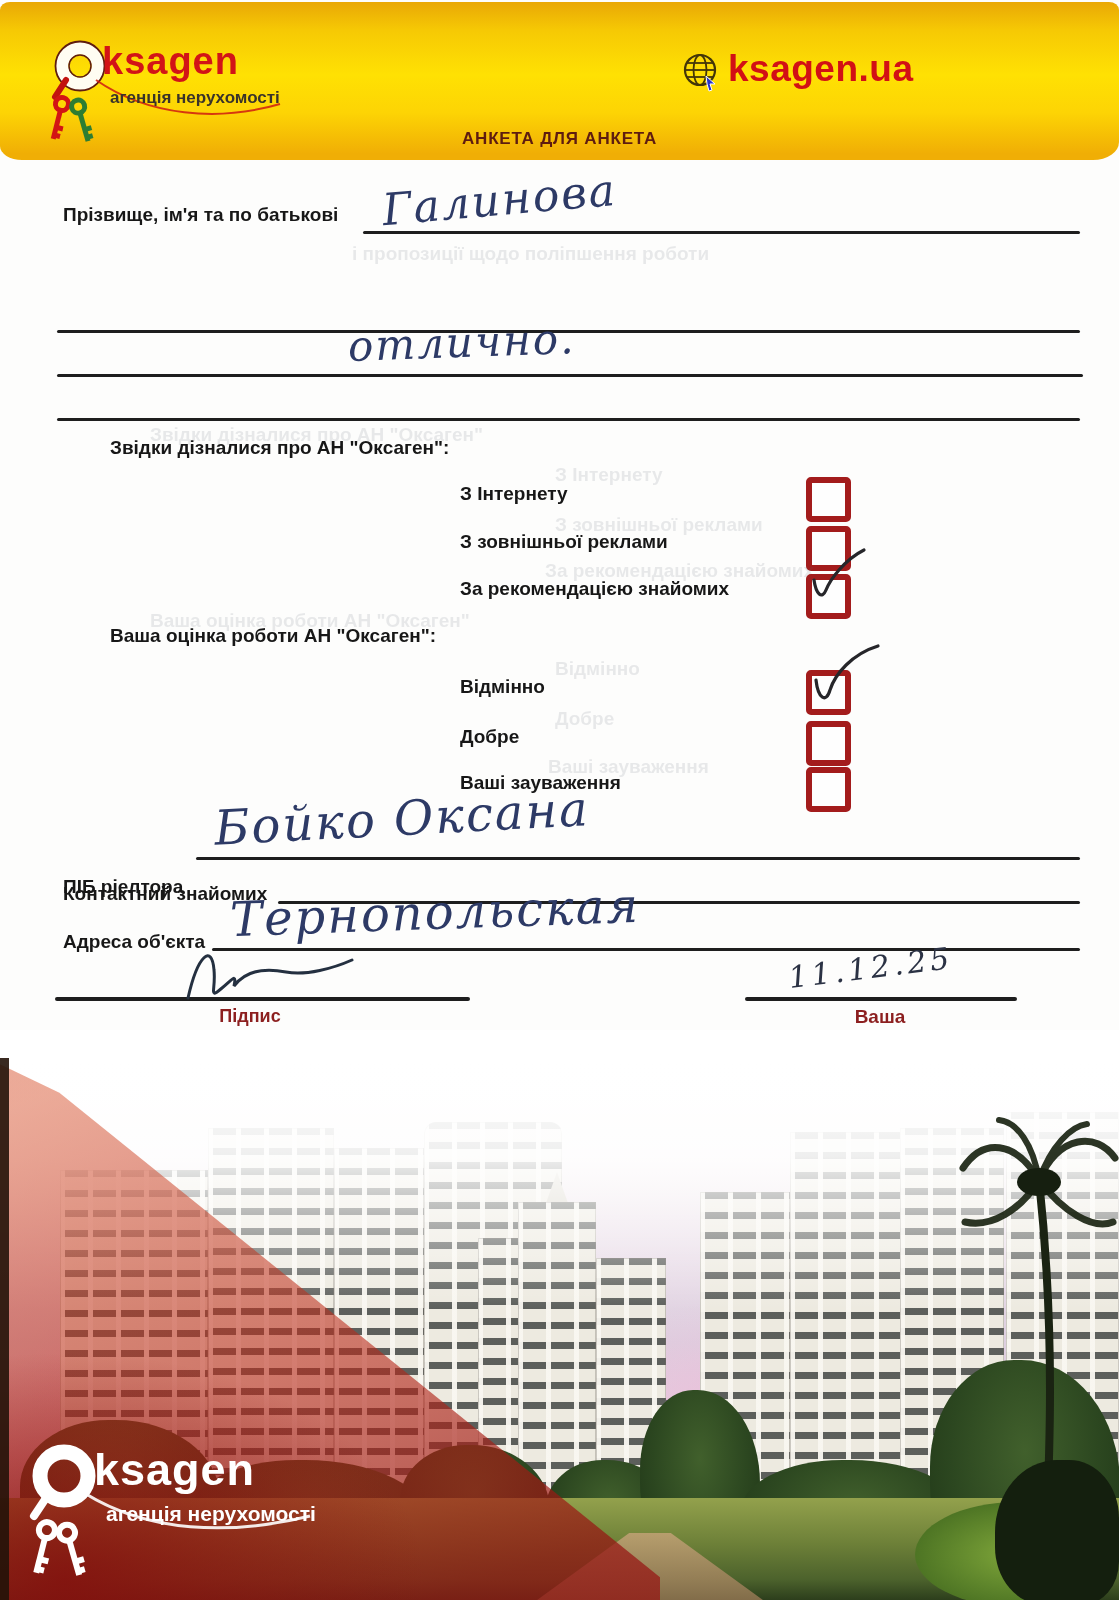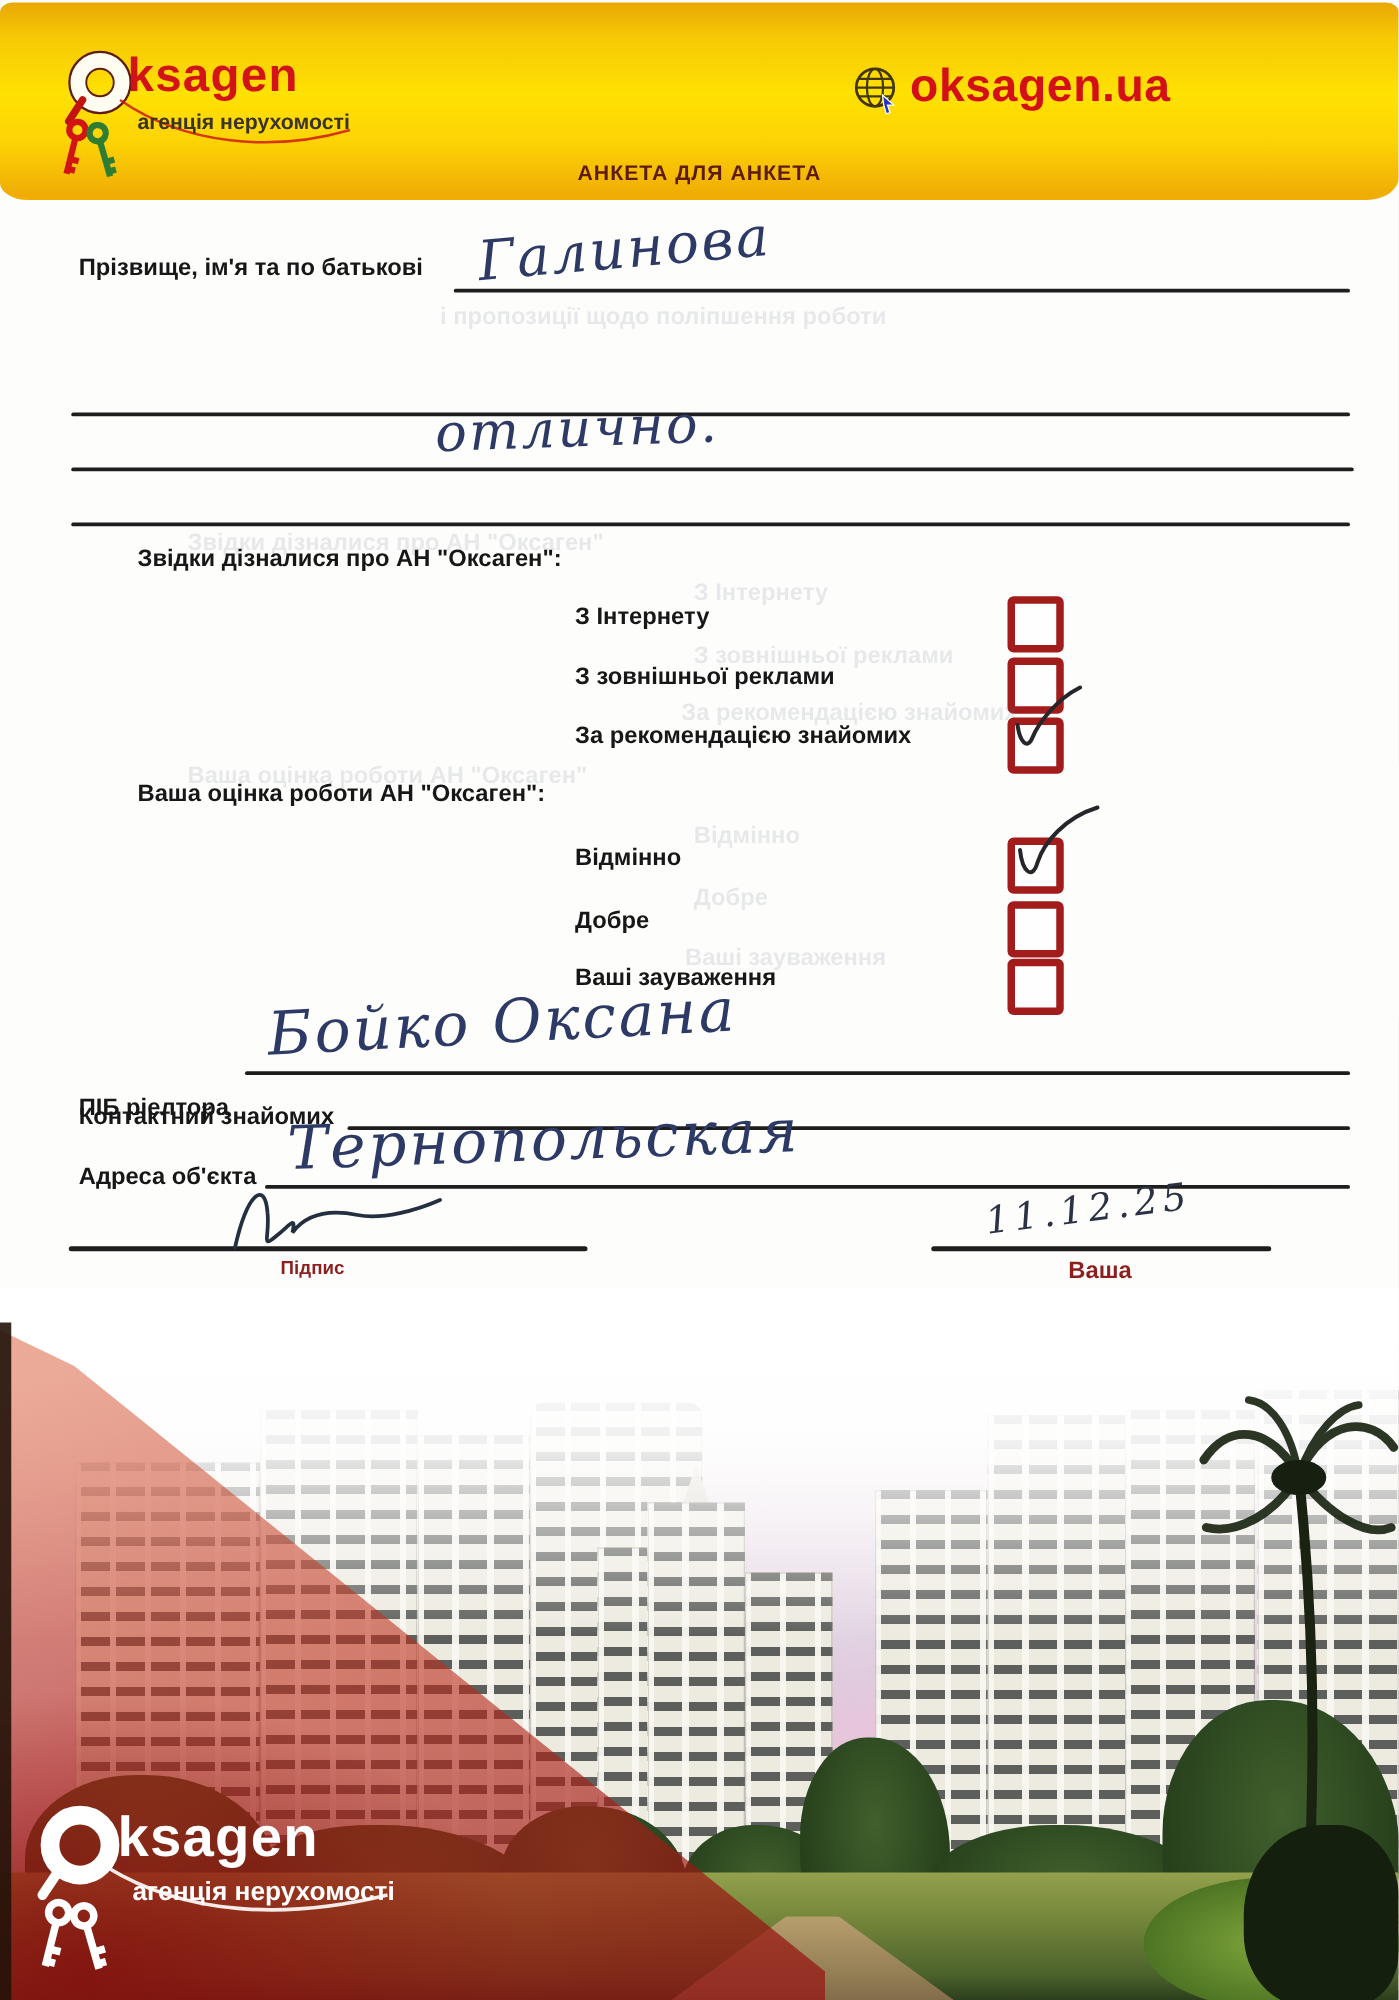--- a/index.html
+++ b/index.html
@@ -47,21 +47,21 @@
   #realtor-label{left:63px;top:876px;}
   #realtor-line{left:196px;top:857px;width:884px;}
   #hw-realtor{left:214px;top:790px;font-size:48px;}
   #phone-label{left:63px;top:883px;}
   #phone-line{left:278px;top:901px;width:802px;}
   #addr-label{left:63px;top:931px;}
   #addr-line{left:212px;top:948px;width:868px;}
   #hw-addr{left:230px;top:884px;font-size:48px;transform:rotate(-2deg);}
   #sig-line{left:55px;top:997px;width:415px;height:4px;}
   #sig-label{position:absolute;left:170px;top:1006px;width:160px;text-align:center;
-        font-size:15px;font-weight:bold;color:#8c1f1f;}
+        font-size:18px;font-weight:bold;color:#8c1f1f;}
   #sig-svg{position:absolute;left:182px;top:942px;}
   #date-line{left:745px;top:997px;width:272px;height:4px;}
   #date-label{position:absolute;left:800px;top:1006px;width:160px;text-align:center;
         font-size:19px;font-weight:bold;color:#8c1f1f;}
   #hw-date{left:788px;top:950px;font-size:30px;color:#2b3244;transform:rotate(-7deg);letter-spacing:4px;}
   
   #photo{position:absolute;left:0;top:1030px;width:1119px;height:570px;overflow:hidden;
         background:linear-gradient(180deg,#ffffff 0%,#f6eff2 20%,#e8dbe7 40%,#ddcfdf 55%,#e9c8dc 74%,#dfc6d6 100%);}
   #photo .abs{position:absolute;}
   .pink{background:radial-gradient(ellipse at 50% 50%,rgba(246,176,214,.6),rgba(246,176,214,0) 70%);}
@@ -124,21 +124,21 @@
 
     <div id="site">
       <svg width="38" height="40" viewBox="0 0 38 40" style="position:absolute;left:0;top:4px;">
         <circle cx="18" cy="18" r="15" fill="none" stroke="#433609" stroke-width="2.2"></circle>
         <ellipse cx="18" cy="18" rx="6.5" ry="15" fill="none" stroke="#433609" stroke-width="1.8"></ellipse>
         <line x1="4.5" y1="11" x2="31.5" y2="11" stroke="#433609" stroke-width="1.8"></line>
         <line x1="3" y1="18" x2="33" y2="18" stroke="#433609" stroke-width="1.8"></line>
         <line x1="4.5" y1="25" x2="31.5" y2="25" stroke="#433609" stroke-width="1.8"></line>
         <path d="M24,24 L33,32 L28,32 L30,38 L27,39 L25,32 Z" fill="#2633c9" stroke="#ffffff" stroke-width="1"></path>
       </svg>
-      <span class="url">oksagen.ua</span>
+      <span class="url">ksagen.ua</span>
     </div>
 
     <div id="form-title">АНКЕТА ДЛЯ АНКЕТА</div>
   </div>
 
   <span class="lbl" id="name-label">Прізвище, ім'я та по батькові</span>
   <div class="rule" id="name-line"></div>
   <span class="hw" id="hw-name">Галинова</span>
 
   <span class="ghost" style="left:352px;top:243px;">і пропозиції щодо поліпшення роботи</span>

